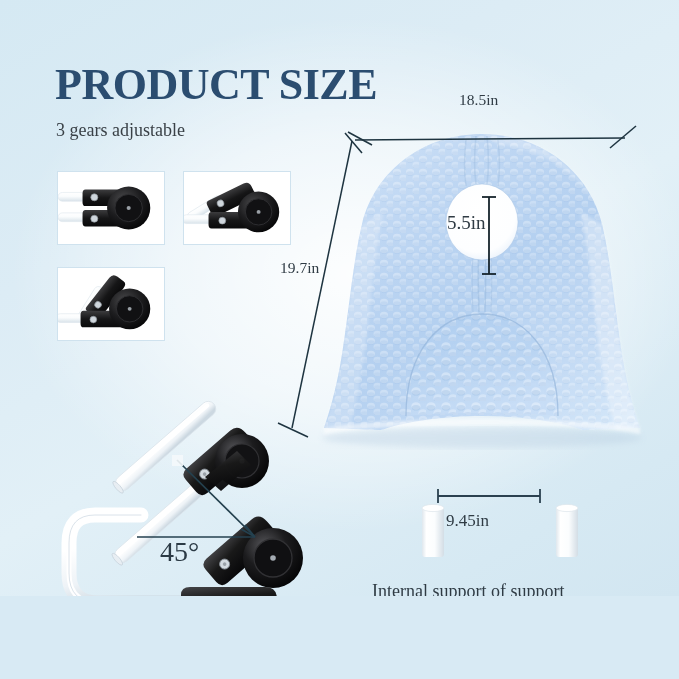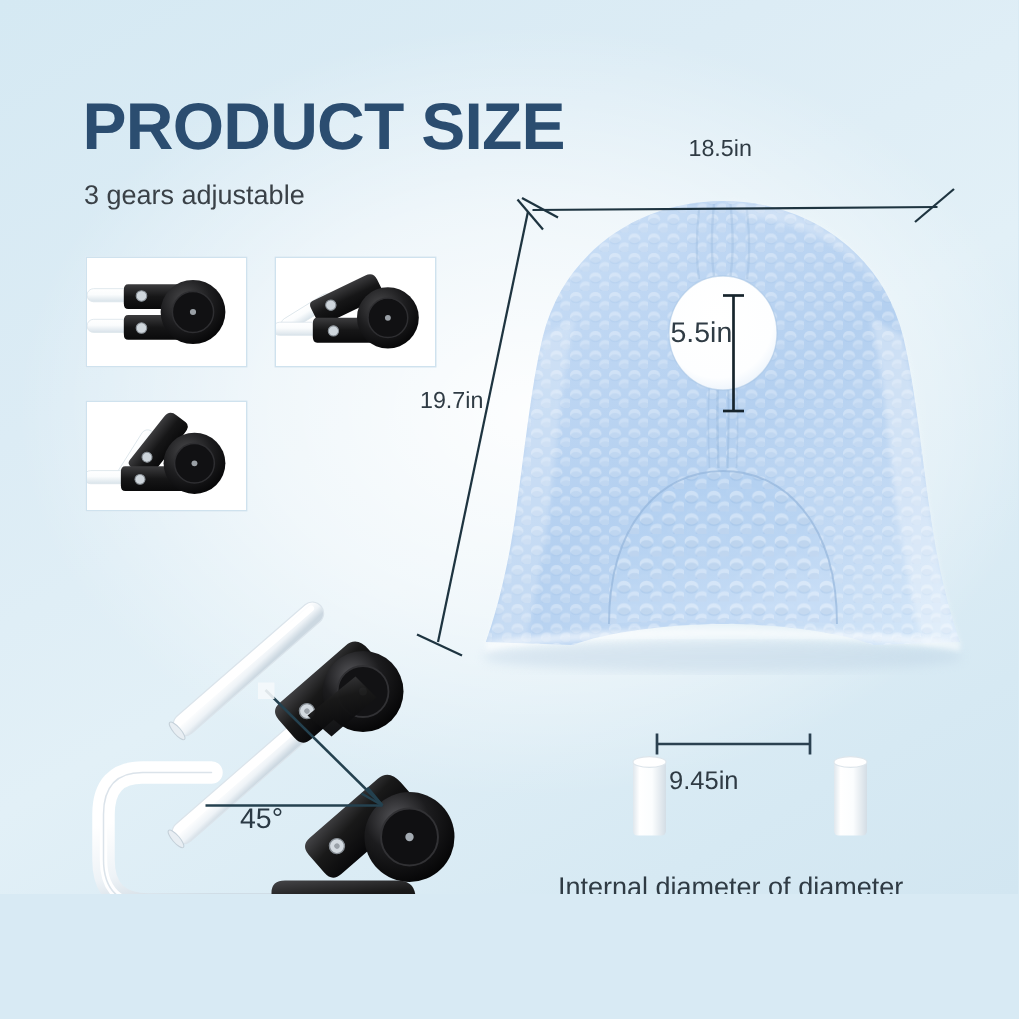--- a/index.html
+++ b/index.html
@@ -9,20 +9,21 @@
     background:#d8eaf4;
     position:relative;
   }
   #stage {
     position:relative;
     width:679px; height:596px;
     overflow:hidden;
     background:
       radial-gradient(ellipse 70% 60% at 52% 46%, rgba(255,255,255,0.92) 0%, rgba(255,255,255,0.55) 38%, rgba(255,255,255,0.0) 72%),
       linear-gradient(150deg, #d5e9f3 0%, #dcecf5 30%, #e2f0f7 55%, #d6e9f3 85%, #d2e6f1 100%);
+    font-family: Liberation Serif, serif;
   }
 
   
   .title {
     position:absolute; left:55px; top:63px;
     font-size:44px; font-weight:bold;
     letter-spacing:-0.5px;
     color:#2b4d70;
     line-height:1;
     white-space:nowrap;
@@ -65,21 +66,21 @@
   .caption {
     position:absolute; left:372px; top:581px;
     font-size:18px; color:#2f3b44; white-space:nowrap;
   }
 
   
   .bracket { position:absolute; left:55px; top:355px; width:275px; height:275px; }
   .bracket svg { display:block; width:100%; height:100%; }
   .angle-label {
     position:absolute; left:160px; top:536px;
-    font-size:19px; color:#2b3a45; white-space:nowrap;
+    font-size:28px; color:#2b3a45; white-space:nowrap;
   }
 
   
   .support { position:absolute; left:405px; top:485px; width:190px; height:80px; }
   .support svg { display:block; width:100%; height:100%; }
 
   
   .dimlines { position:absolute; left:0; top:0; width:679px; height:679px; pointer-events:none; }
   .dimlines svg { display:block; width:679px; height:679px; }
 </style>
@@ -367,15 +368,15 @@
       <line x1="438" y1="496" x2="540" y2="496" stroke="#2b4150" stroke-width="1.8"></line>
       <line x1="438" y1="489" x2="438" y2="503" stroke="#2b4150" stroke-width="1.8"></line>
       <line x1="540" y1="489" x2="540" y2="503" stroke="#2b4150" stroke-width="1.8"></line>
     </svg>
   </div>
 
   <div class="dim dim-width">18.5in</div>
   <div class="dim dim-height">19.7in</div>
   <div class="dim dim-hole">5.5in</div>
   <div class="dim dim-support">9.45in</div>
-  <div class="caption">Internal diameter of diameter</div>
+  <div class="caption">Internal support of support</div>
 
 </div>
 
 </body></html>

